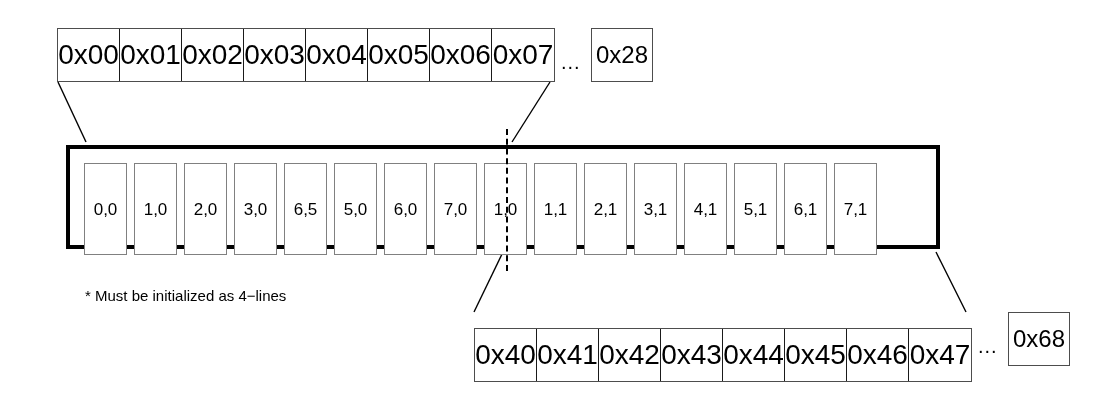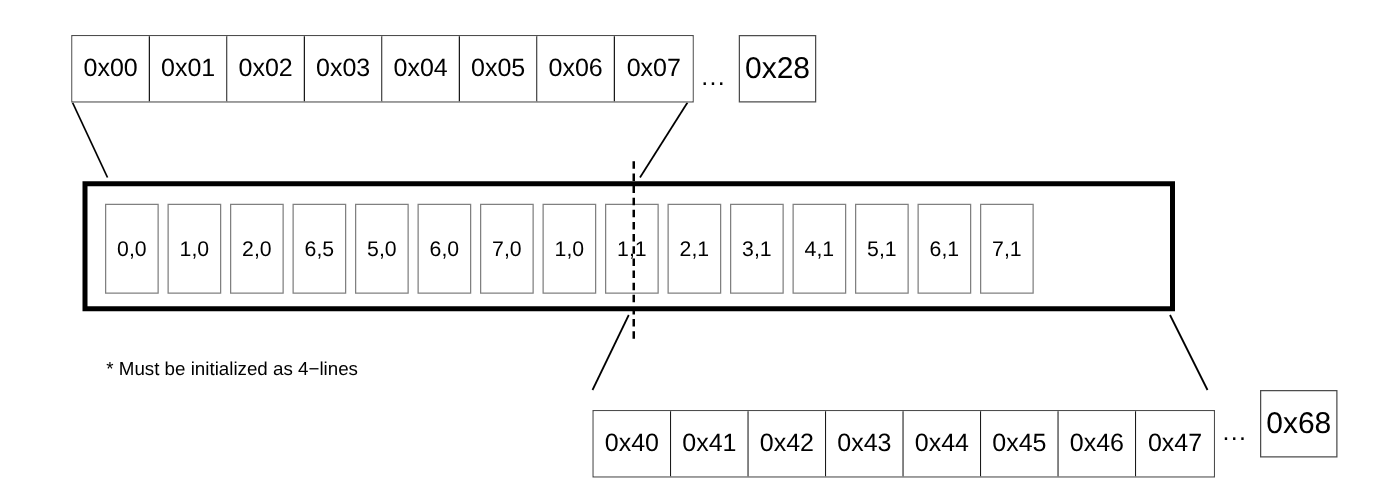--- a/index.html
+++ b/index.html
@@ -29,21 +29,21 @@
     background: #ffffff;
   }
   .addr-strip .addr-cell {
     box-sizing: border-box;
     width: 62px;
     height: 100%;
     border-right: 1px solid #1a1a1a;
     display: flex;
     align-items: center;
     justify-content: center;
-    font-size: 20px;
+    font-size: 28px;
     line-height: 1;
     letter-spacing: 0px;
     color: #000000;
     background: #ffffff;
   }
   .addr-strip .addr-cell:last-child {
     border-right: none;
   }
 
   
@@ -85,21 +85,21 @@
     position: absolute;
     left: 14px;
     top: 14px;
     height: 72px;
     display: flex;
     gap: 7px;
   }
   .cache-cell {
     box-sizing: border-box;
     width: 43px;
-    height: 72px;
+    height: 92px;
     border: 1px solid #808080;
     background: #ffffff;
     display: flex;
     align-items: center;
     justify-content: center;
     font-size: 17px;
     line-height: 1;
     color: #000000;
   }
   
@@ -162,20 +162,21 @@
 
   <div class="ellipsis" style="left:561px; top:52px;">...</div>
 
   <div class="addr-solo" style="left:591px; top:28px; width:62px; height:54px;">0x28</div>
 
   <div id="cache-box">
     <div id="cache-cells">
       <div class="cache-cell">0,0</div>
       <div class="cache-cell">1,0</div>
       <div class="cache-cell">2,0</div>
+      <div class="cache-cell">3,0</div>
       <div class="cache-cell">6,5</div>
       <div class="cache-cell">5,0</div>
       <div class="cache-cell">6,0</div>
       <div class="cache-cell">7,0</div>
       <div class="cache-cell">1,0</div>
       <div class="cache-cell">1,1</div>
       <div class="cache-cell">2,1</div>
       <div class="cache-cell">3,1</div>
       <div class="cache-cell">4,1</div>
       <div class="cache-cell">5,1</div>

